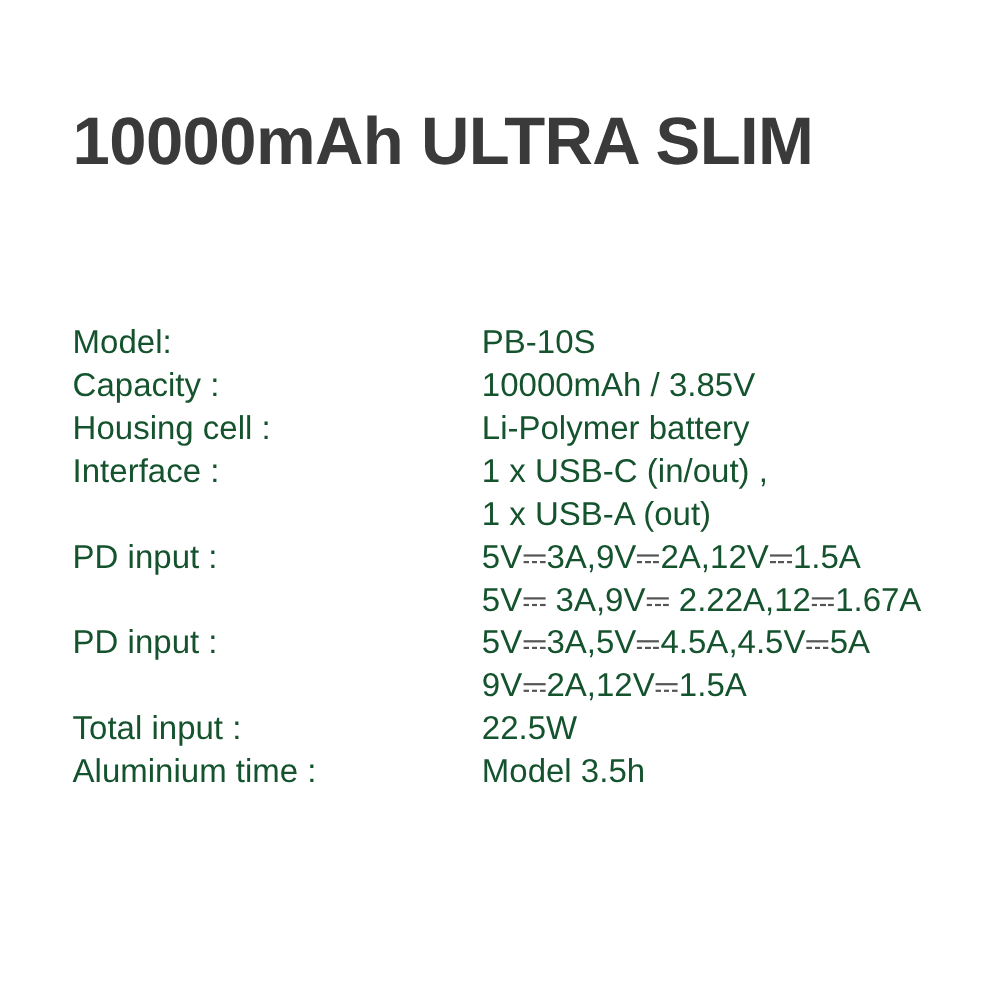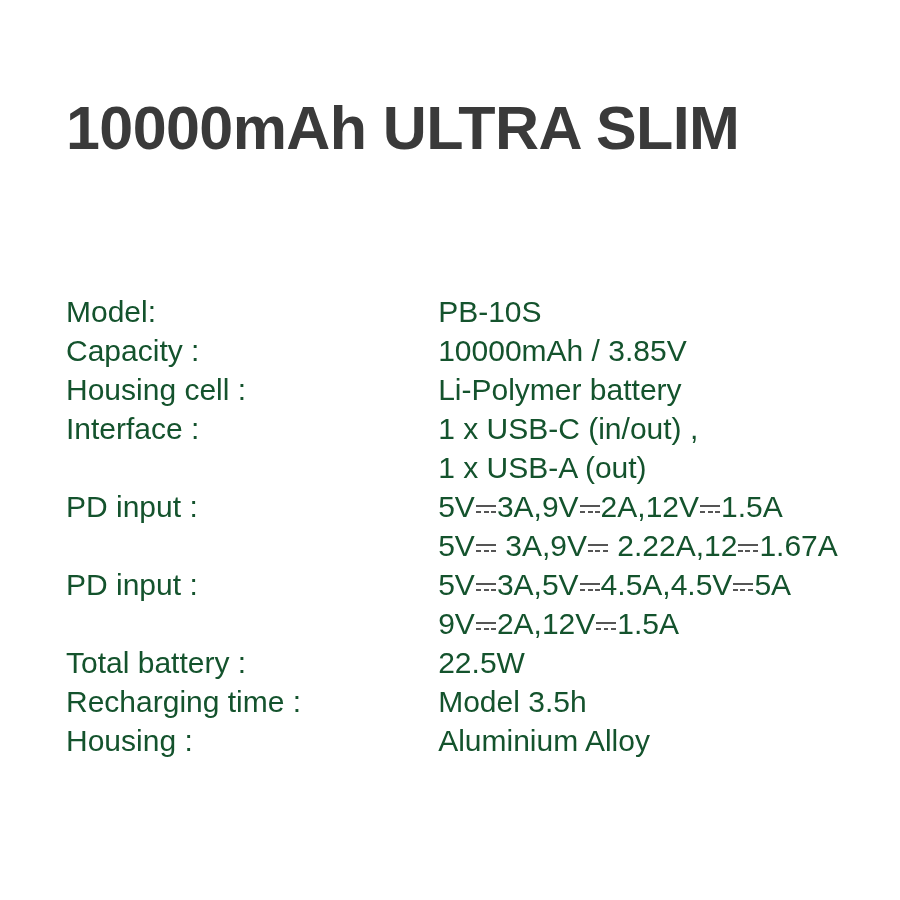--- a/index.html
+++ b/index.html
@@ -140,33 +140,27 @@
           </td>
         </tr>
         <tr>
           <td class="spec-label">PD input :</td>
           <td class="spec-value">
             <span class="value-line">5V<span class="dc"><span class="dc-solid"></span><span class="dc-dashed"></span></span>3A,5V<span class="dc"><span class="dc-solid"></span><span class="dc-dashed"></span></span>4.5A,4.5V<span class="dc"><span class="dc-solid"></span><span class="dc-dashed"></span></span>5A</span>
             <span class="value-line">9V<span class="dc"><span class="dc-solid"></span><span class="dc-dashed"></span></span>2A,12V<span class="dc"><span class="dc-solid"></span><span class="dc-dashed"></span></span>1.5A</span>
           </td>
         </tr>
         <tr>
-          <td class="spec-label">Total battery :</td>
+          <td class="spec-label">Total input :</td>
           <td class="spec-value">
             <span class="value-line">22.5W</span>
           </td>
         </tr>
         <tr>
-          <td class="spec-label">Recharging time :</td>
+          <td class="spec-label">Aluminium time :</td>
           <td class="spec-value">
             <span class="value-line">Model 3.5h</span>
-          </td>
-        </tr>
-        <tr>
-          <td class="spec-label">Housing :</td>
-          <td class="spec-value">
-            <span class="value-line">Aluminium Alloy</span>
           </td>
         </tr>
       </tbody>
   </table>
 
 </div>
 
 </body></html>

